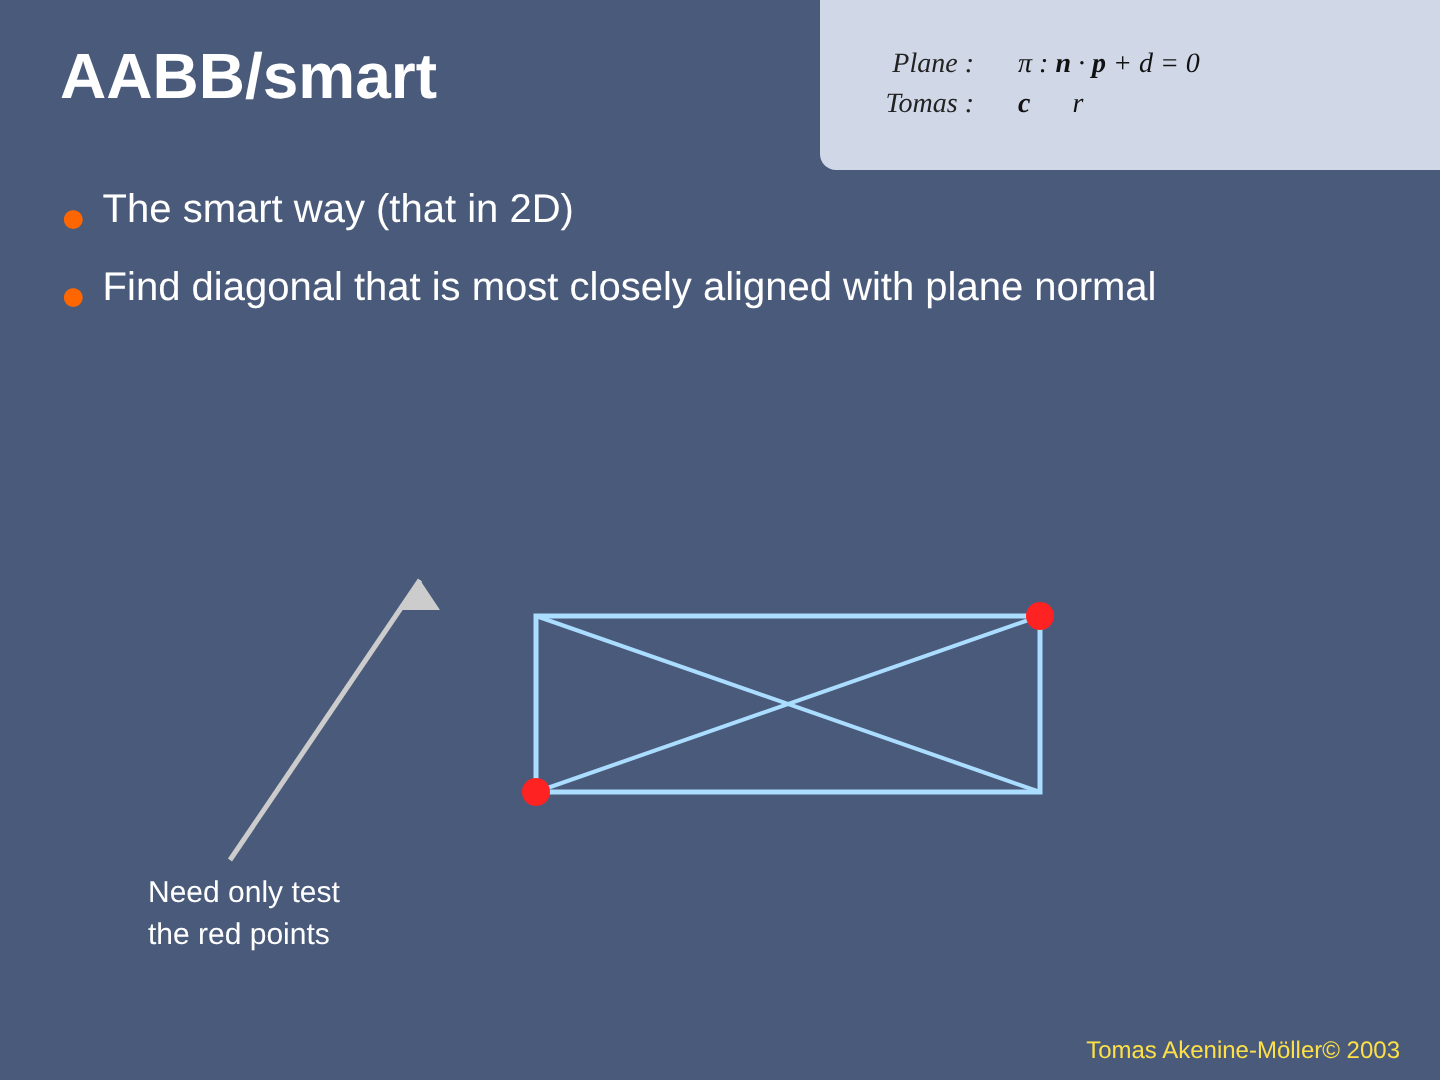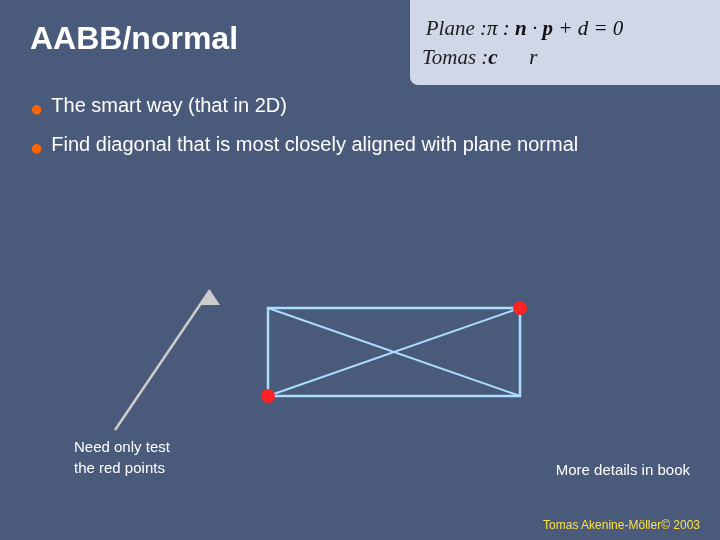--- a/index.html
+++ b/index.html
@@ -32,23 +32,23 @@
       padding: 8px 12px;
       display: flex;
       flex-direction: column;
       justify-content: center;
       gap: 4px;
     }
 
     .formula-row {
       display: flex;
       align-items: center;
-      font-size: 21px;
+      font-size: 14px;
       color: #111;
-      gap: 0;
+      gap: 22px;
     }
 
     .formula-label {
       font-style: italic;
       min-width: 65px;
       text-align: right;
       color: #222;
       font-family: 'Times New Roman', serif;
     }
 
@@ -147,21 +147,21 @@
       </span>
     </div>
     <div class="formula-row">
       <span class="formula-label">Tomas :</span>
       <span class="formula-math">
         <b>c</b> &nbsp;&nbsp;&nbsp;&nbsp; <i>r</i>
       </span>
     </div>
   </div>
 
-  <div class="title">AABB/normal</div>
+  <div class="title">AABB/smart</div>
 
   <div class="bullets">
     <div class="bullet-item">
       <span class="bullet-dot">●</span>
       <span>The smart way (that in 2D)</span>
     </div>
     <div class="bullet-item">
       <span class="bullet-dot">●</span>
       <span>Find diagonal that is most closely aligned with plane normal</span>
     </div>
@@ -181,17 +181,16 @@
 
       <circle cx="268" cy="196" r="7" fill="#ff2222"></circle>
 
       <circle cx="520" cy="108" r="7" fill="#ff2222"></circle>
 
     </svg>
   </div>
 
   <div class="label-need">Need only test<br>the red points</div>
 
-  <div class="label-more">More details in book</div>
 
   <div class="label-credit">Tomas Akenine-Möller© 2003</div>
 
 </div>
 
 </body></html>

